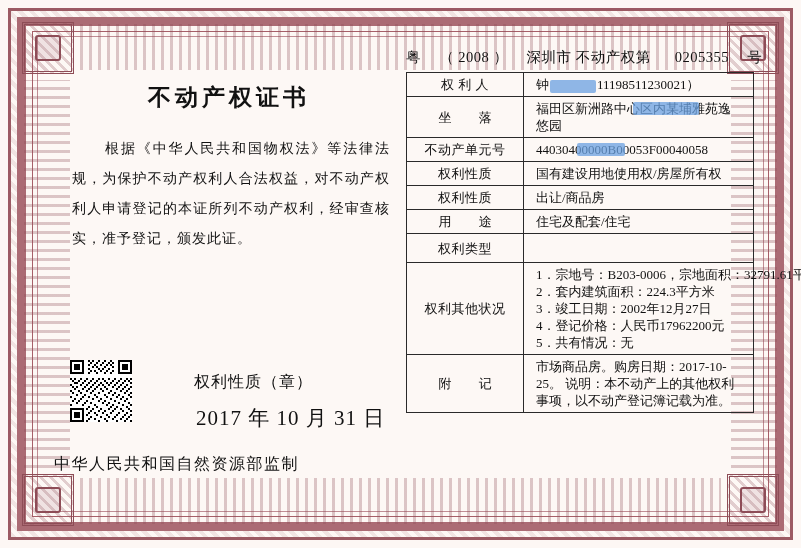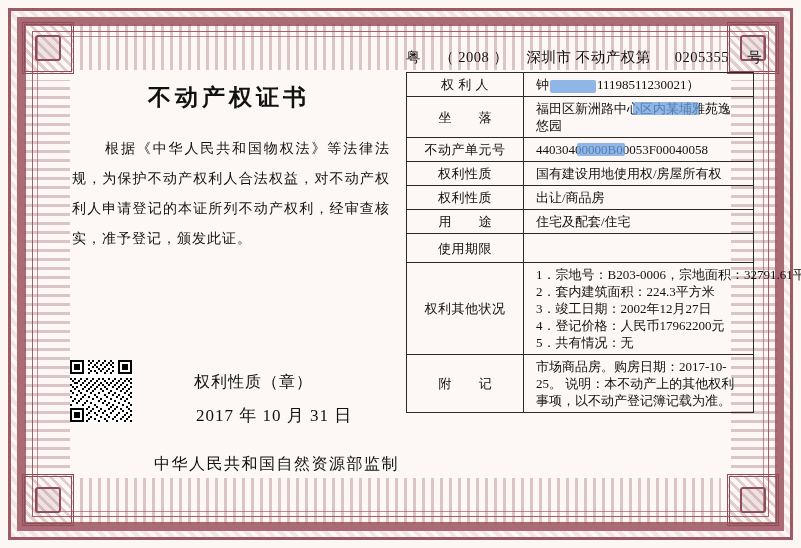--- a/index.html
+++ b/index.html
@@ -135,30 +135,30 @@
     left: 150px;
     top: 330px;
     font-size: 16px;
     letter-spacing: 1px;
     color: #111;
   }
   .reg-date {
     position: absolute;
     left: 152px;
     top: 362px;
-    font-size: 17px;
+    font-size: 21px;
     letter-spacing: 1px;
     color: #111;
   }
   .ministry {
     position: absolute;
     left: 10px;
     top: 412px;
     width: 345px;
-    text-align: right;
+    text-align: left;
     font-size: 16px;
     letter-spacing: 1.5px;
     color: #111;
   }
 
   
   .right-col {
     position: absolute;
     left: 360px; top: 0;
     width: 353px;
@@ -531,21 +531,21 @@
           </tr>
           <tr>
             <td class="lbl">权利性质</td>
             <td class="val">出让/商品房</td>
           </tr>
           <tr>
             <td class="lbl spread">用 途</td>
             <td class="val">住宅及配套/住宅</td>
           </tr>
           <tr>
-            <td class="lbl">使用期限</td>
+            <td class="lbl">权利类型</td>
             <td class="val empty-cell"></td>
           </tr>
           <tr>
             <td class="lbl">权利其他状况</td>
             <td class="val small">
               <span class="ln">1．宗地号：B203-0006，宗地面积：32791.61平方米</span>
               <span class="ln">2．套内建筑面积：224.3平方米</span>
               <span class="ln">3．竣工日期：2002年12月27日</span>
               <span class="ln">4．登记价格：人民币17962200元</span>
               <span class="ln">5．共有情况：无</span>

